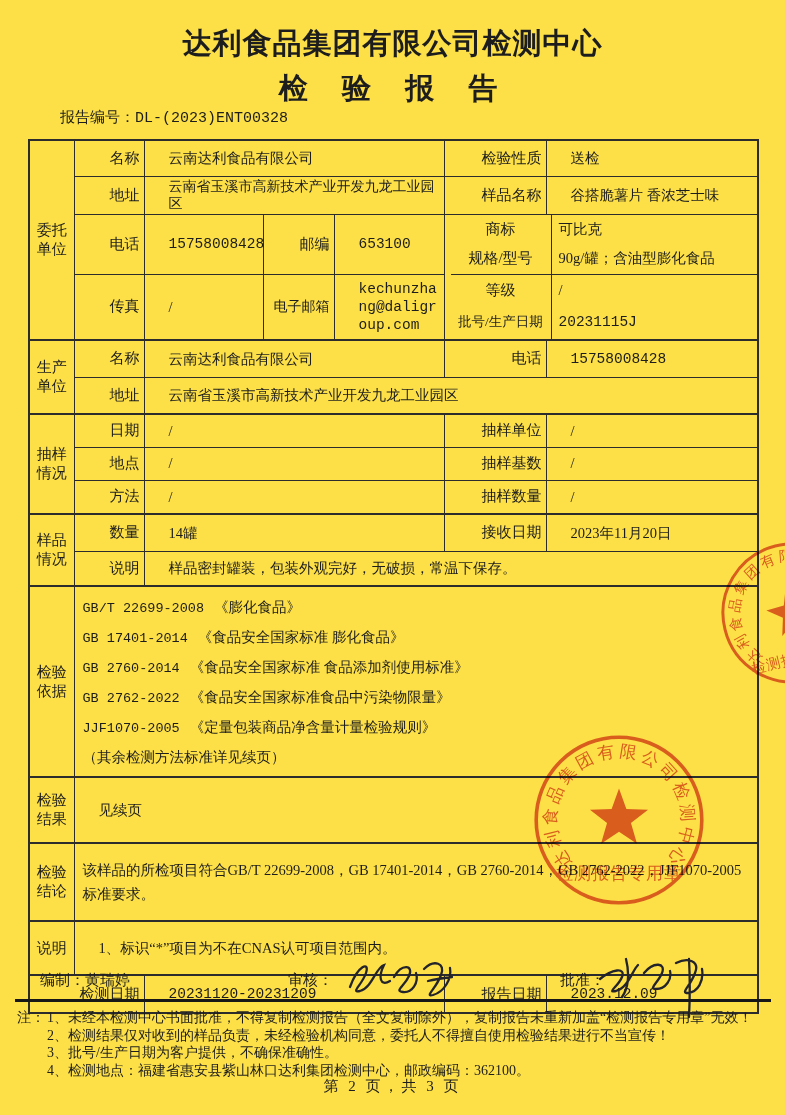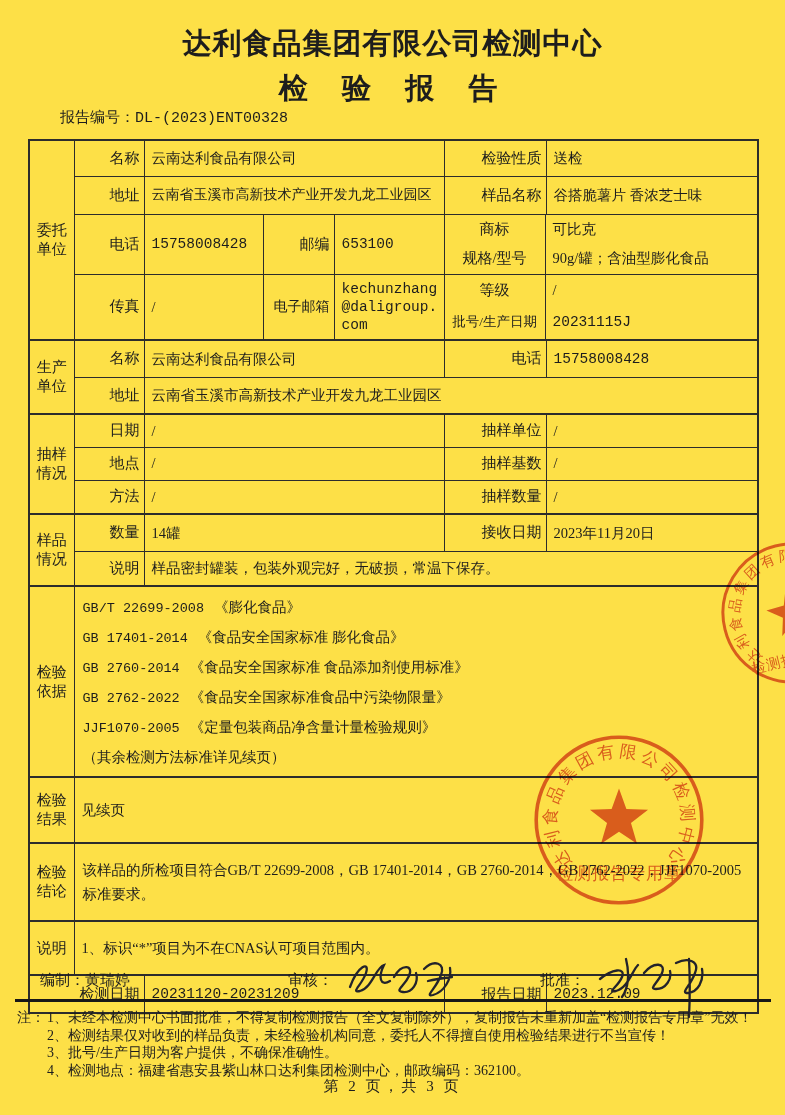--- a/index.html
+++ b/index.html
@@ -33,24 +33,24 @@
   }
   .report-table td{
     border:1px solid #2c2c2c;
     font-size:15px;line-height:1.25;
     padding:1px 4px;vertical-align:middle;
     overflow:hidden;
   }
   tr.sec > td{border-top-width:2px;}
   td.sh{text-align:center;padding:1px 6px;}
   td.lb{text-align:right;}
-  td.vl{text-align:left;padding-left:7px;font-size:14.5px;margin-top:33px;}
+  td.vl{text-align:left;padding-left:24px;font-size:14.5px;margin-top:33px;}
   .vmono{font-family:"Liberation Mono","DejaVu Sans Mono",monospace;font-size:14px;}
   td.ib{padding:0;vertical-align:top;}
-  .ibgrid{display:grid;grid-template-columns:101px 1fr;grid-template-rows:29px 30px 32px 33px;width:100%;height:124px;}
+  .ibgrid{display:grid;grid-template-columns:101px 1fr;grid-template-rows:29px 30px 32px 33px;width:100%;height:124px;padding-left:6px;}
   .ibgrid > div{display:flex;align-items:center;overflow:hidden;}
   .ibl{justify-content:center;border-right:1px solid #2c2c2c;font-size:15px;}
   .ibl.small{font-size:13.5px;}
   .ibv{padding-left:7px;font-size:14.5px;}
   .ibmid{border-top:1px solid #2c2c2c;}
   td.basis-cell{padding:6px 8px 4px 8px;vertical-align:middle;}
   .bl{line-height:29px;white-space:nowrap;font-size:14.5px;}
   .bl .code{font-family:"Liberation Mono","DejaVu Sans Mono",monospace;font-size:13.5px;margin-right:10px;}
   td.concl{font-size:14.5px;line-height:24px;padding:4px 8px;border-radius:20px;}
   .email-cell{font-size:13px;word-break:break-all;line-height:1.35;}
@@ -208,21 +208,21 @@
         <td class="vl vmono" colspan="3">20231120-20231209</td>
         <td class="lb">报告日期</td>
         <td class="vl vmono">2023.12.09</td>
       </tr>
     </tbody>
   </table>
 
   <div class="signoff">
     <span class="so-item" style="left:40px"><span>编制：</span><span>黄瑞婷</span></span>
     <span class="so-item" style="left:288px">审核：</span>
-    <span class="so-item" style="left:540px">批准：</span>
+    <span class="so-item" style="left:560px">批准：</span>
     <svg class="sig-svg" style="left:340px;top:-10px" width="120" height="52" viewBox="0 0 120 52">
       <path d="M10 34 C18 12,30 8,26 20 C22 32,10 40,20 38 C32 35,36 14,44 12 C38 24,40 34,50 28 M54 24 C62 10,74 12,69 23 C64 34,54 38,63 39 C72 40,79 30,76 20 M84 16 C94 6,106 10,101 22 C96 36,84 44,93 42 C104 39,112 26,110 15 M88 28 C96 26,104 25,112 24" stroke="#23232b" fill="none" stroke-width="2.3" stroke-linecap="round"></path>
     </svg>
     <svg class="sig-svg" style="left:592px;top:-14px" width="120" height="72" viewBox="0 0 120 72">
       <path d="M8 30 C20 20,34 18,30 28 C26 38,14 44,24 42 C36 39,40 22,46 16 M34 10 C38 26,36 40,30 48 M52 24 C62 12,74 14,70 24 C66 34,56 40,64 40 C74 40,80 30,78 22 M84 14 C96 8,108 12,103 24 C98 38,88 44,96 44 C106 43,112 32,110 20 M97 10 C98 28,98 48,97 68" stroke="#23232b" fill="none" stroke-width="2.3" stroke-linecap="round"></path>
     </svg>
   </div>
 
   <div class="heavy-divider"></div>
 

